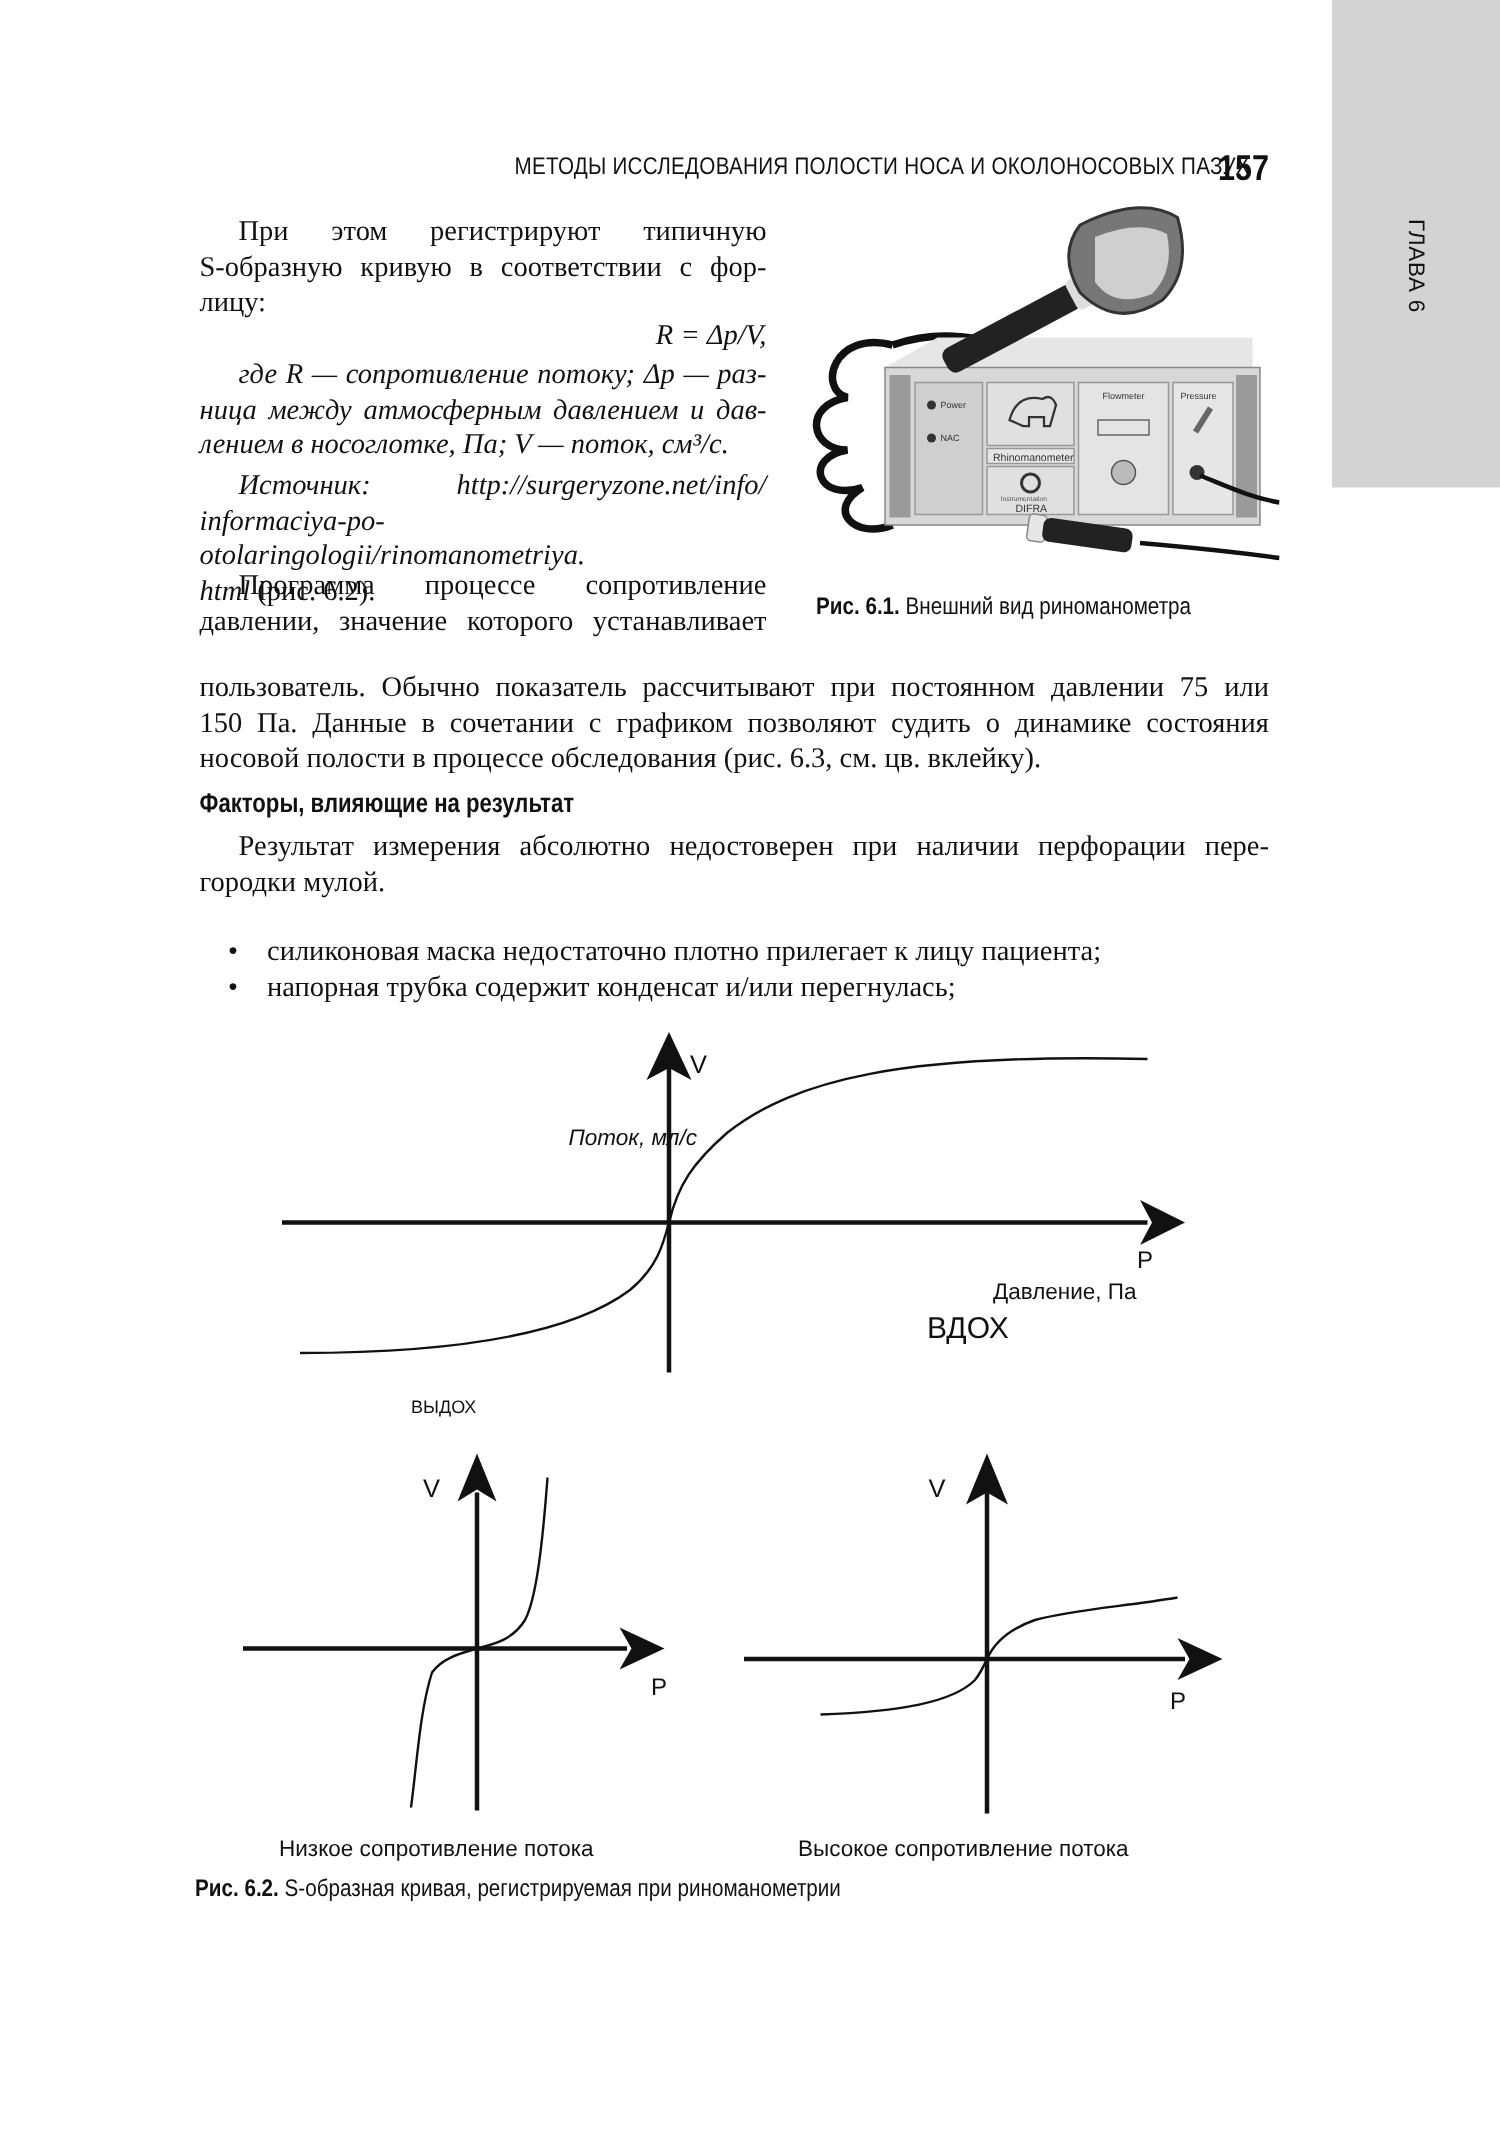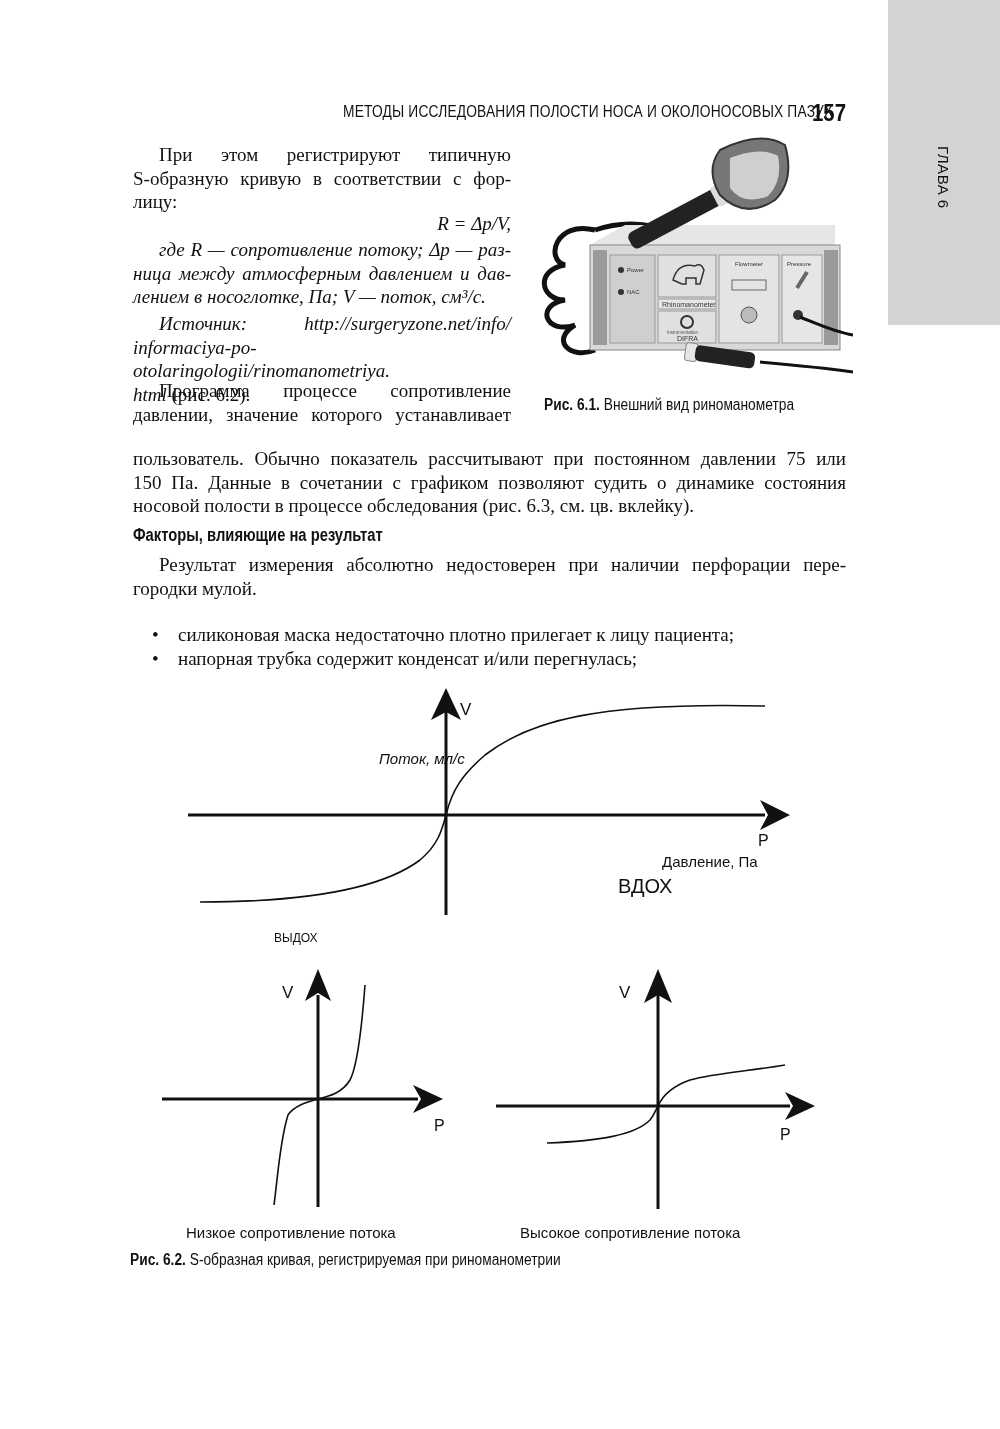--- a/index.html
+++ b/index.html
@@ -155,17 +155,17 @@
 <div class="chart-label sans" style="left:583px; top:875px; font-size:20px;margin-left:35px;">ВДОХ</div>
 <svg class="chart" style="left:490px; top:965px;" width="330" height="250" viewBox="0 0 330 250">
   <line x1="6" y1="141" x2="300" y2="141" stroke="#111" stroke-width="3"></line>
   <polygon points="325,141 295,127 303,141 295,155" fill="#111"></polygon>
   <line x1="168" y1="244" x2="168" y2="30" stroke="#111" stroke-width="3"></line>
   <polygon points="168,4 154,38 168,30 182,38" fill="#111"></polygon>
   <path d="M57 178 C110 176 145 170 160 155 C164 150 166 145 168 141 C172 132 180 122 200 115 C225 108 260 106 295 100" fill="none" stroke="#111" stroke-width="1.6"></path>
 </svg>
 <div class="chart-label sans" style="left:619px; top:983px; font-size:17px;">V</div>
 <div class="chart-label sans" style="left:780px; top:1126px; font-size:16px;">P</div>
-<div class="chart-label sans" style="left:520px; top:1224px;">Высокое сопротивление потока</div>
+<div class="chart-label sans" style="left:532px; top:1224px;">Высокое сопротивление потока</div>
 
 <div class="fig-cap sans" style="left:130px; top:1251px;">
   <b>Рис. 6.2.</b><span> S-образная кривая, регистрируемая при риноманометрии</span>
 </div>
 
 </body></html>

